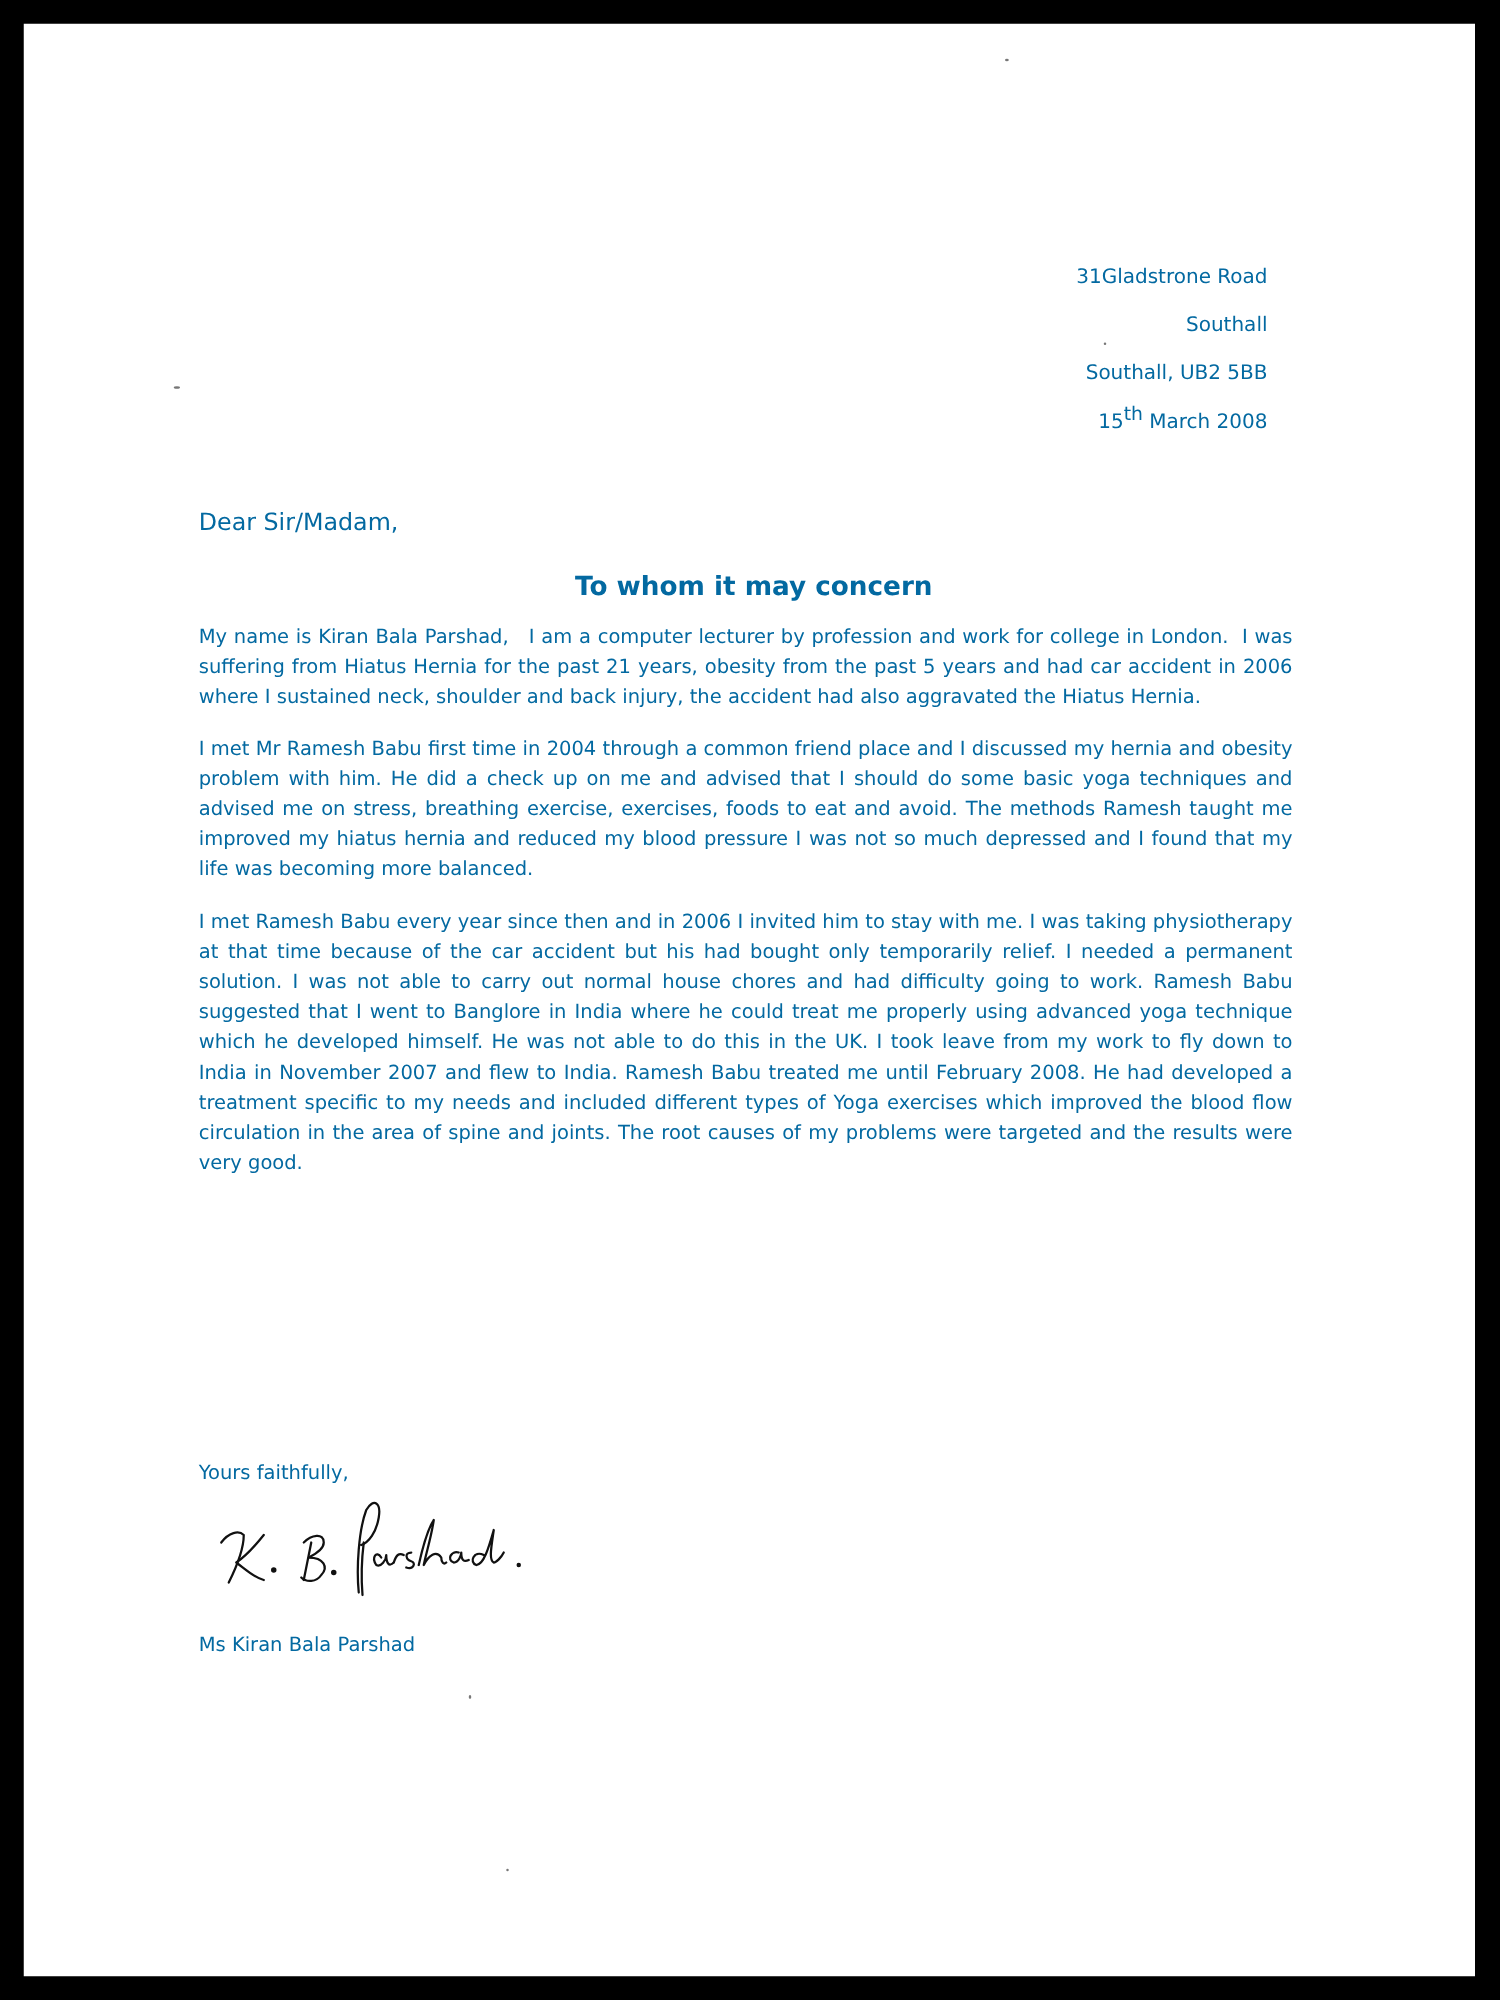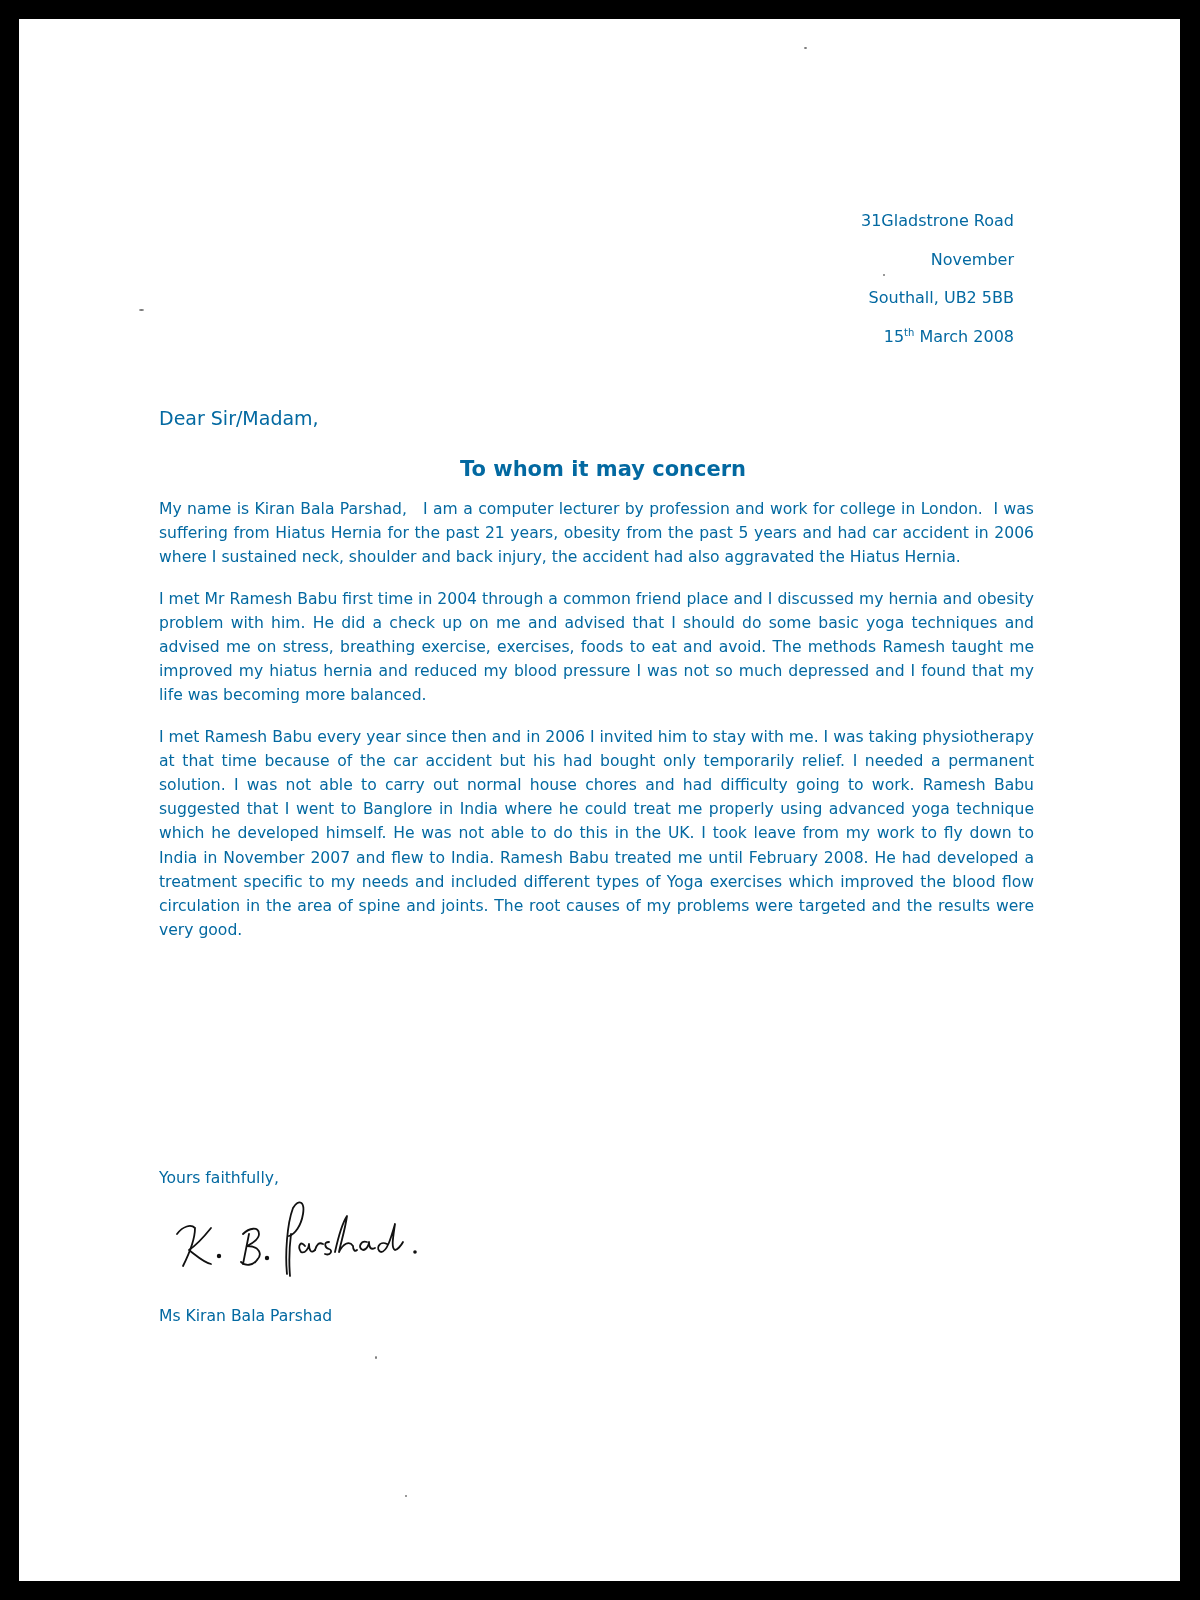--- a/index.html
+++ b/index.html
@@ -26,21 +26,21 @@
     }
     .address {
       position: absolute;
       right: 166px;
       top: 183px;
       text-align: right;
       line-height: 38.5px;
       font-size: 16px;
     }
     .address div { white-space: nowrap; }
-    .address sup { font-size: 10px; vertical-align: 6px; line-height: 0; }
+    .address sup { font-size: 15px; vertical-align: 6px; line-height: 0; }
     .salutation {
       position: absolute;
       left: 140px;
       top: 388px;
       font-size: 19px;
     }
     .subject {
       position: absolute;
       left: 441px;
       top: 438px;
@@ -91,21 +91,21 @@
       border-radius: 50%;
     }
   </style>
 </head>
 <body>
 
 <div class="page">
 
   <div class="address">
     <div>31Gladstrone Road</div>
-    <div>November</div>
+    <div>Southall</div>
     <div>Southall, UB2 5BB</div>
     <div><span>15</span><sup>th</sup><span> March 2008</span></div>
   </div>
 
   <div class="salutation">Dear Sir/Madam,</div>
 
   <div class="subject">To whom it may concern</div>
 
   <div class="body-text">
     <p style="white-space: pre-wrap;">My name is Kiran Bala Parshad,   I am a computer lecturer by profession and work for college in London.  I was suffering from Hiatus Hernia for the past 21 years, obesity from the past 5 years and had car accident in 2006 where I sustained neck, shoulder and back injury, the accident had also aggravated the Hiatus Hernia.</p>

